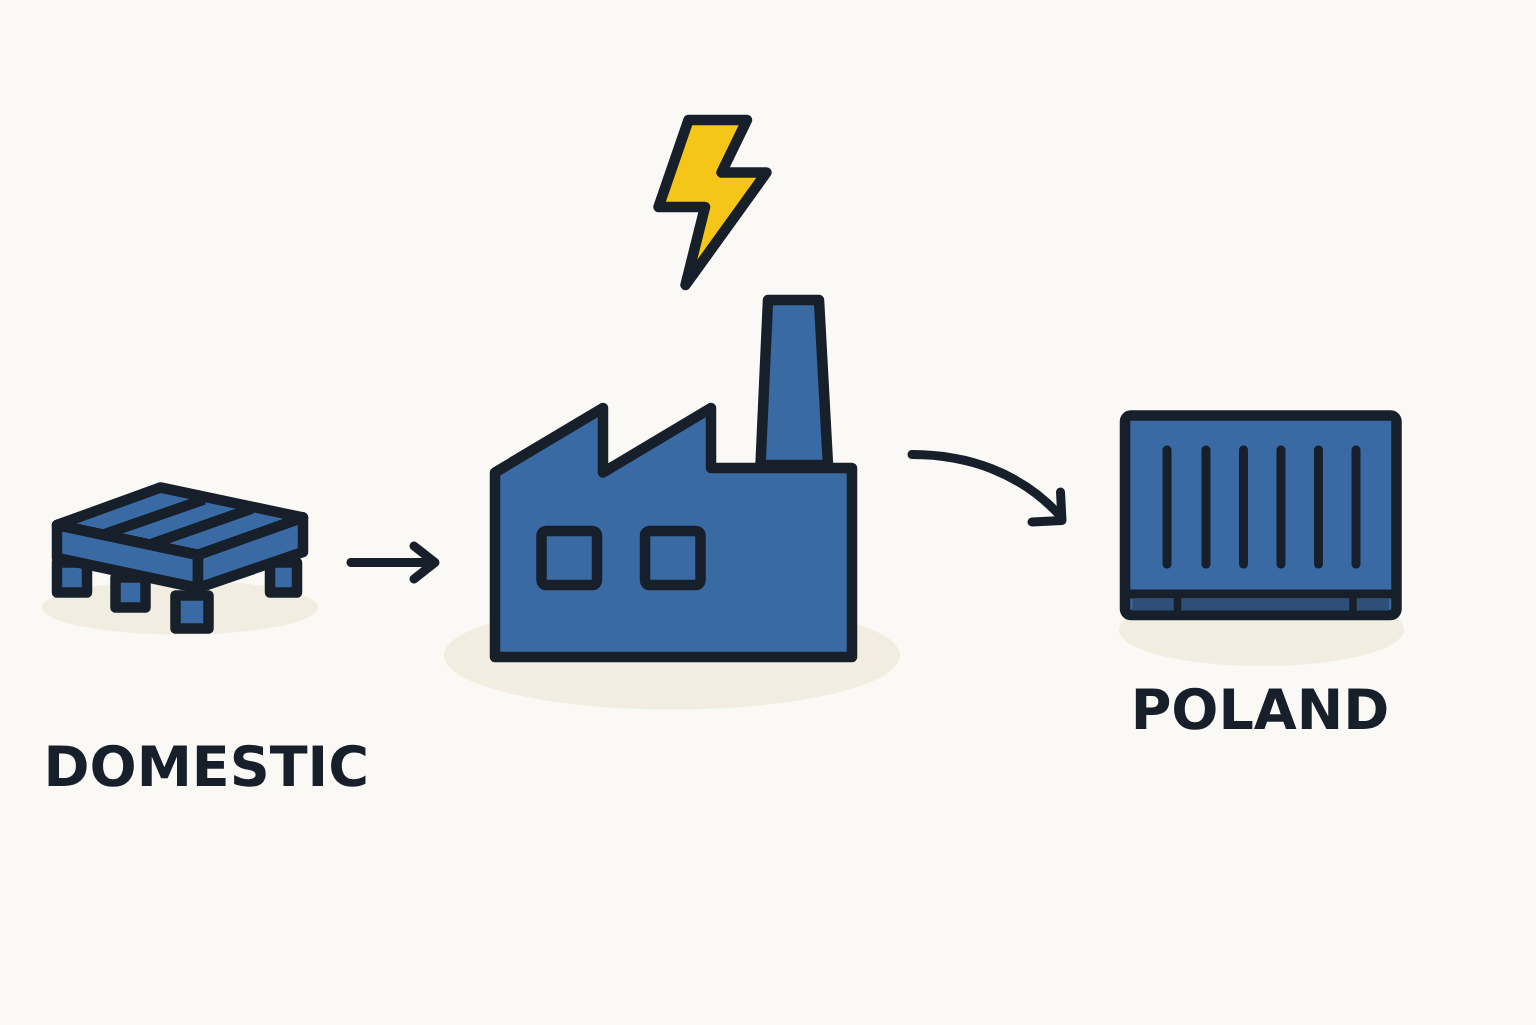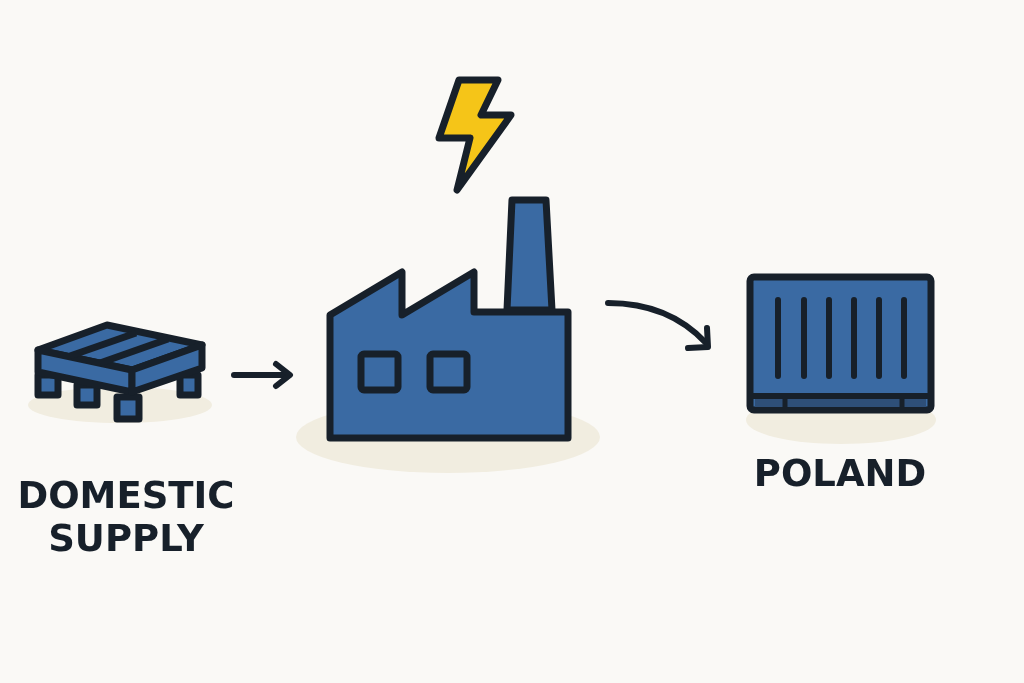--- a/index.html
+++ b/index.html
@@ -1,19 +1,19 @@
 <!DOCTYPE html>
 <html><head>
 <meta charset="utf-8">
 <style>
   html, body { margin:0; padding:0; }
   body { width:1024px; height:683px; background:#faf9f6; position:relative; overflow:hidden; font-family:"Liberation Sans", sans-serif; }
   svg.scene { position:absolute; left:0; top:0; }
   .label { position:absolute; color:#17202a; font-family:"DejaVu Sans", sans-serif; font-weight:bold; text-align:center; letter-spacing:0px; line-height:43px; font-size:37px; }
-  .label-domestic { left:6px; top:474px; width:240px; }
+  .label-domestic { left:6px; top:490px; width:240px;text-align:right; }
   .label-poland { left:740px; top:452px; width:200px; }
 </style>
 </head>
 <body>
 
 <svg class="scene" width="1024" height="683" viewBox="0 0 1024 683">
 
   <ellipse cx="120" cy="405" rx="92" ry="18" fill="#f1ede0"></ellipse>
   <ellipse cx="448" cy="437" rx="152" ry="36" fill="#f1ede0"></ellipse>
   <ellipse cx="841" cy="420" rx="95" ry="24" fill="#f1ede0"></ellipse>
@@ -68,15 +68,14 @@
       <line x1="829" y1="300" x2="829" y2="376"></line>
       <line x1="854" y1="300" x2="854" y2="376"></line>
       <line x1="879" y1="300" x2="879" y2="376"></line>
       <line x1="904" y1="300" x2="904" y2="376"></line>
     </g>
   </g>
 </svg>
 
 <div class="label label-domestic">
   <div>DOMESTIC</div>
-  <div>SUPPLY</div>
 </div>
 <div class="label label-poland">POLAND</div>
 
 </body></html>

